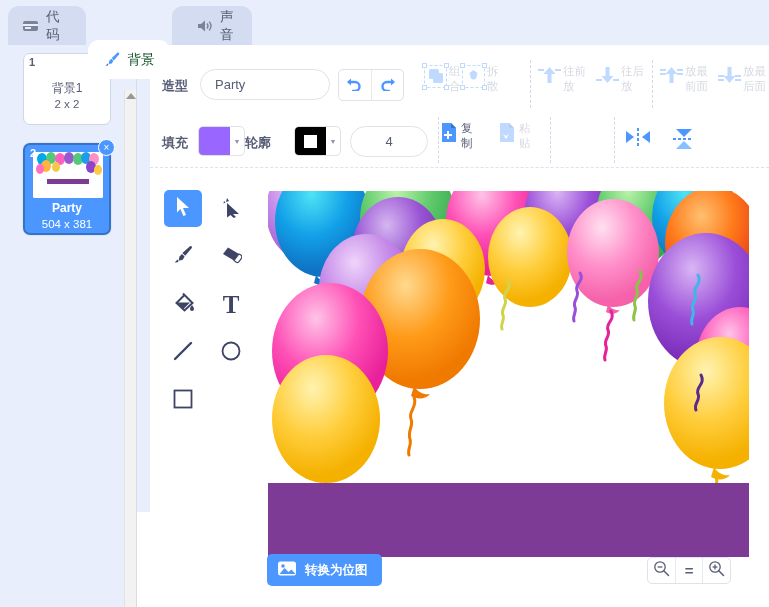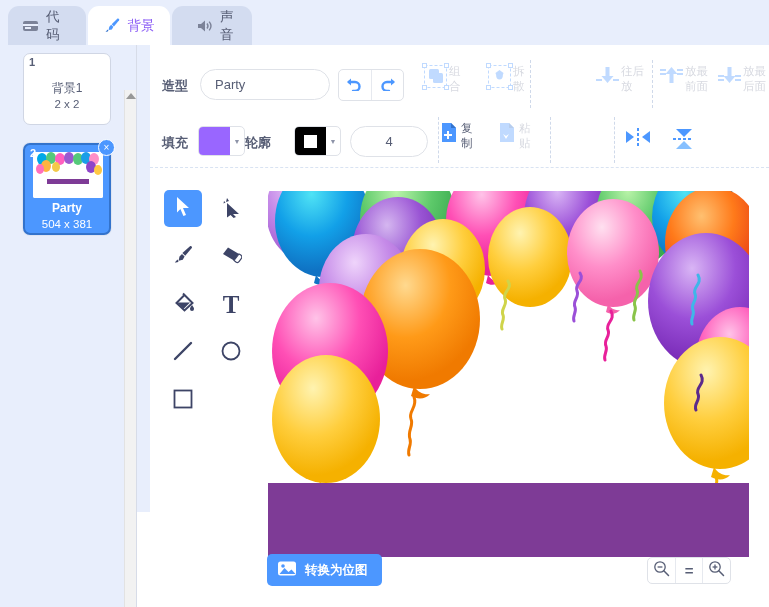--- a/index.html
+++ b/index.html
@@ -27,22 +27,23 @@
     border-radius: 11px 11px 0 0;
     background: #d3dcf0;
     color: #575e75;
     font-size: 13.5px;
     padding: 0 14px;
     cursor: pointer;
     user-select: none;
   }
   .tab.active {
     background: #ffffff;
-    color: #8b5cf6;
+    color: #14532d;
     z-index: 3;
+    margin-top: 34px;
   }
   #tab-code  { left: 8px;  width: 78px; }
   #tab-back  { left: 88px; width: 82px; }
   #tab-sound { left: 172px; width: 80px; padding-left: 24px; }
   .tab-icon { display: flex; align-items: center; }
 
   
   #backdrop-panel {
     position: absolute; left: 0; top: 45px; width: 137px; height: 562px;
     background: #e8eefc;
@@ -358,37 +359,47 @@
             <rect x="11" y="10" width="10" height="10" rx="1.5" fill="#4c97ff"></rect>
             <rect x="0.5" y="0.5" width="4" height="4" fill="#fff" stroke="#4c97ff"></rect>
             <rect x="22.5" y="0.5" width="4" height="4" fill="#fff" stroke="#4c97ff"></rect>
             <rect x="0.5" y="22.5" width="4" height="4" fill="#fff" stroke="#4c97ff"></rect>
             <rect x="22.5" y="22.5" width="4" height="4" fill="#fff" stroke="#4c97ff"></rect>
           </svg>
         </span>
         <span class="ib-label">组合</span>
       </div>
 
-      <div class="icon-btn disabled" style="left:336px; top:6px; width:44px;">
+      <div class="icon-btn disabled" style="left:310px; top:6px; width:44px;">
         <span>
           <svg width="27" height="27" viewBox="0 0 27 27">
             <rect x="2.5" y="2.5" width="22" height="22" fill="none" stroke="#4c97ff" stroke-width="1" stroke-dasharray="3 2"></rect>
             <path d="M13.5 7l4 3 -1.5 5h-5l-1.5 -5z" fill="#4c97ff"></path>
             <circle cx="13.5" cy="13.5" r="3" fill="#4c97ff"></circle>
             <rect x="0.5" y="0.5" width="4" height="4" fill="#fff" stroke="#4c97ff"></rect>
             <rect x="22.5" y="0.5" width="4" height="4" fill="#fff" stroke="#4c97ff"></rect>
             <rect x="0.5" y="22.5" width="4" height="4" fill="#fff" stroke="#4c97ff"></rect>
             <rect x="22.5" y="22.5" width="4" height="4" fill="#fff" stroke="#4c97ff"></rect>
           </svg>
         </span>
         <span class="ib-label">拆散</span>
       </div>
 
       <div class="divider" style="left:380px; top:4px; height:48px;"></div>
 
+      <div class="icon-btn disabled" style="left:386px; top:6px; width:52px;">
+        <span>
+          <svg width="27" height="25" viewBox="0 0 27 25">
+            <path d="M13.5 3l6 7h-4v9h-4v-9h-4z" fill="#4c97ff"></path>
+            <rect x="2" y="5" width="6" height="2" fill="#4c97ff"></rect>
+            <rect x="19" y="5" width="6" height="2" fill="#4c97ff"></rect>
+          </svg>
+        </span>
+        <span class="ib-label">往前放</span>
+      </div>
 
       <div class="icon-btn disabled" style="left:444px; top:6px; width:52px;">
         <span>
           <svg width="27" height="25" viewBox="0 0 27 25">
             <path d="M13.5 19l-6 -7h4V3h4v9h4z" fill="#4c97ff"></path>
             <rect x="2" y="15" width="6" height="2" fill="#4c97ff"></rect>
             <rect x="19" y="15" width="6" height="2" fill="#4c97ff"></rect>
           </svg>
         </span>
         <span class="ib-label">往后放</span>

